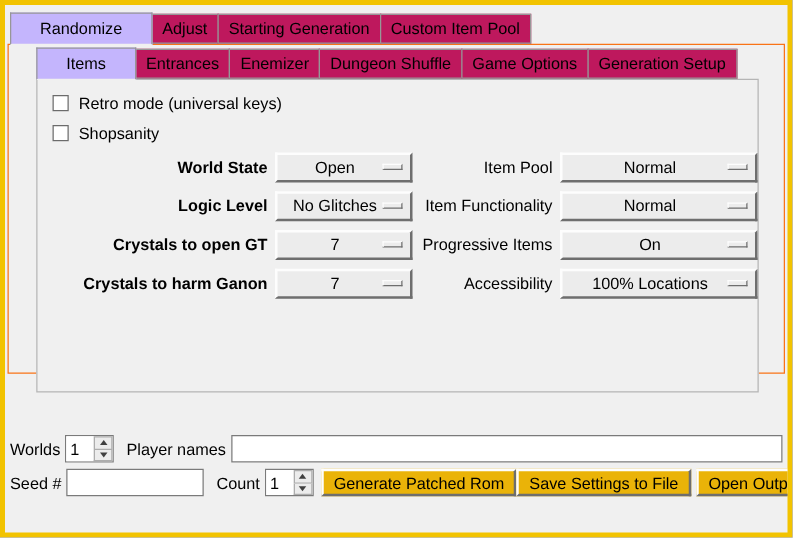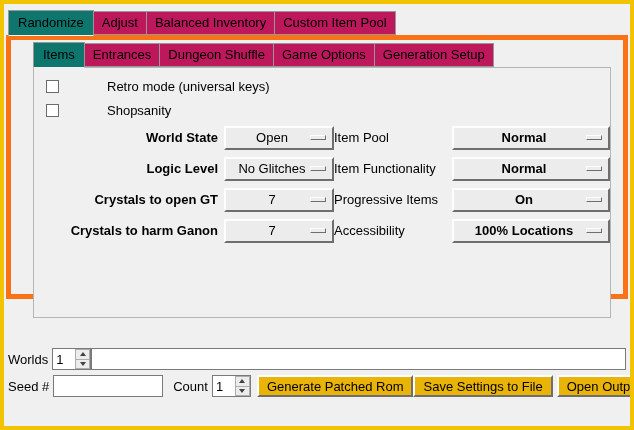--- a/index.html
+++ b/index.html
@@ -19,38 +19,38 @@
   .close-glyph::before, .close-glyph::after { content:""; position:absolute; left:0px; top:6px; width:12px; height:1px; background:#000; }
   .close-glyph::before { transform:rotate(45deg); }
   .close-glyph::after { transform:rotate(-45deg); }
 
   
   .client { height:395px; position:relative; }
 
   
   .tabrow { display:flex; align-items:flex-end; position:relative; z-index:2; }
   .tab { padding:3px 8px 4px; background:#be185d; border:1px solid #979797; border-bottom:1px solid #979797; margin-top:2px; margin-right:-1px; white-space:nowrap; }
-  .tab.selected { background:#0f766e; padding:4px 9px 5px; margin-top:0; margin-bottom:-1px; border-bottom:1px solid #f0f0f0; z-index:3; }
+  .tab.selected { background:#c4b5fd; padding:4px 23px 5px; margin-top:0; margin-bottom:-1px; border-bottom:1px solid #f0f0f0; z-index:3; }
   .outer-tabs { margin:5px 0 0 4px; }
-  .outer-pane { margin:0 2px; height:264px; border:5px solid #f97316; background:#f0f0f0; position:relative; z-index:1; }
+  .outer-pane { margin:0 2px; height:264px; border:1px solid #f97316; background:#f0f0f0; position:relative; z-index:1; }
   .inner-tabs { margin:1px 0 0 22px; }
   .inner-pane { margin-left:22px; width:578px; height:251px; border:1px solid #b5b5b5; background:#f0f0f0; position:relative; z-index:1; padding-top:6px; }
 
   
-  .cb-row { display:flex; align-items:center; height:24px; padding-left:12px;gap:40px; }
+  .cb-row { display:flex; align-items:center; height:24px; padding-left:12px; }
   .cb-box { width:13px; height:13px; background:#ffffff; border:1px solid #6b6b6b; margin-right:8px; flex:none; }
 
   
   .opt-row { display:flex; align-items:center; height:31px; }
   .lbl { white-space:nowrap; }
   .lbl-l { width:184px; text-align:right;font-weight:bold; }
-  .lbl-r { width:112px; }
+  .lbl-r { width:112px; text-align:right; }
   .tk-dd { position:relative; height:24px; background:#ececec; border:2px solid; border-color:#fdfdfd #6e6e6e #6e6e6e #fdfdfd; display:flex; align-items:center; justify-content:center; cursor:default; }
   .dd-l { width:110px; margin-left:6px; }
-  .dd-r { width:158px; margin-left:6px;font-weight:bold; }
+  .dd-r { width:158px; margin-left:6px; }
   .dd-val { padding-right:14px; white-space:nowrap; }
   .dd-ind { position:absolute; right:6px; top:50%; margin-top:-3px; width:16px; height:5px; background:#ececec; border:1px solid; border-color:#fdfdfd #6e6e6e #6e6e6e #fdfdfd; }
 
   
   .bottom { position:absolute; left:4px; right:4px; bottom:7px; }
   .brow { display:flex; align-items:center;margin-top:12px; }
   .brow + .brow { margin-top:5px; }
   .tk-entry { height:22px; background:#fff; border:1px solid #7a7a7a; padding:0 4px; font-family:"Liberation Sans", sans-serif; font-size:13px; outline:none; }
   .grow { flex:1; min-width:0; }
   .seed { width:110px; }
@@ -69,29 +69,30 @@
 <body>
 
 <div class="window">
 
 
   <div class="client">
 
     <div class="tabrow outer-tabs">
       <div class="tab selected">Randomize</div>
       <div class="tab">Adjust</div>
-      <div class="tab">Balanced Inventory</div>
+      <div class="tab">Starting Generation</div>
       <div class="tab">Custom Item Pool</div>
     </div>
 
     <div class="outer-pane">
 
       <div class="tabrow inner-tabs">
         <div class="tab selected">Items</div>
         <div class="tab">Entrances</div>
+        <div class="tab">Enemizer</div>
         <div class="tab">Dungeon Shuffle</div>
         <div class="tab">Game Options</div>
         <div class="tab">Generation Setup</div>
       </div>
 
       <div class="inner-pane">
 
         <div class="cb-row">
           <div class="cb-box"></div>
           <div class="lbl">Retro mode (universal keys)</div>
@@ -169,20 +170,21 @@
           <input class="spin-input" value="1" style="">
           <div class="spin-btns">
             <div class="spin-btn">
                 <div class="tri-up"></div>
               </div>
             <div class="spin-btn">
                 <div class="tri-down"></div>
               </div>
           </div>
         </div>
+        <div class="lbl ml10 mr4">Player names</div>
         <input class="tk-entry grow" value="" style="">
       </div>
 
       <div class="brow">
         <div class="lbl mr4">Seed #</div>
         <input class="tk-entry seed" value="" style="">
         <div class="lbl ml10 mr4">Count</div>
         <div class="tk-spin">
           <input class="spin-input" value="1" style="">
           <div class="spin-btns">

